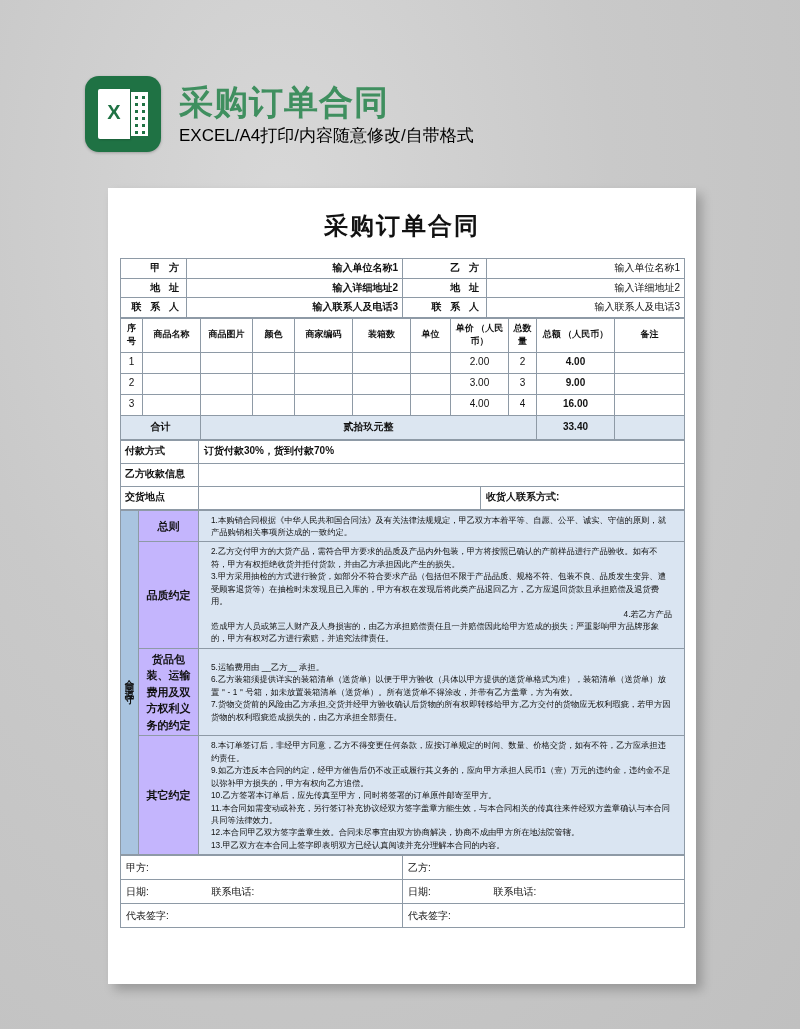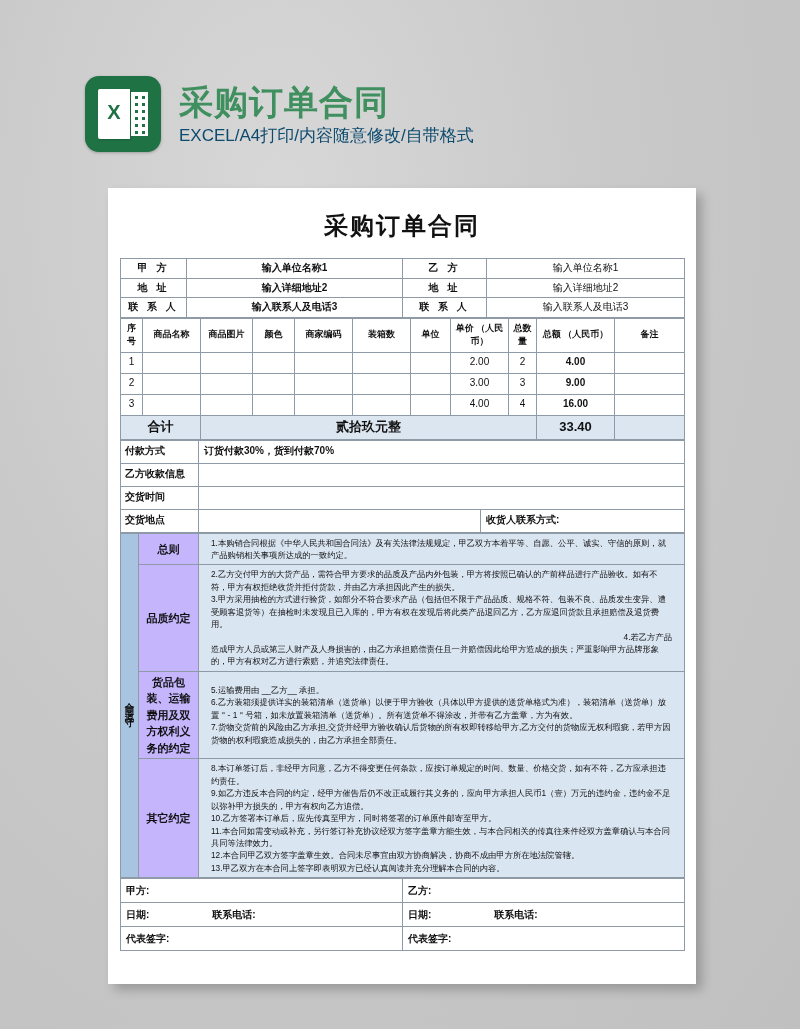--- a/index.html
+++ b/index.html
@@ -40,51 +40,51 @@
     width: 17px; height: 44px;
     background:
       repeating-linear-gradient(to bottom, #ffffff 0 4px, transparent 4px 7px),
       repeating-linear-gradient(to right, #ffffff 0 4px, transparent 4px 7px);
   }
   .promo-text { line-height: 1.15; }
   .promo-title {
     font-size: 34px; font-weight: bold; color: #3f8f5f; letter-spacing: 1px;
     margin: 0 0 4px 0;
   }
-  .promo-sub { font-size: 17px; color: #0c4a6e; margin: 0; }
+  .promo-sub { font-size: 17px; color: #000000; margin: 0; }
 
   
   .sheet {
     position: absolute; left: 108px; top: 188px;
     width: 588px; height: 796px;
     background: #ffffff;
     box-shadow: 6px 6px 10px rgba(0,0,0,.22);
     padding: 0;
   }
   .doc-title {
     text-align: center; font-size: 24px; font-weight: bold; color: #111;
     letter-spacing: 2px; padding: 22px 0 16px 0; margin: 0;
   }
 
   table { border-collapse: collapse; width: 564px; margin: 0 12px; table-layout: fixed; }
   td, th { border: 1px solid #8e9aa6; font-size: 9.5px; color: #111; padding: 2px 4px;
            vertical-align: middle; word-break: break-all; line-height: 1.45; }
 
   
-  .t-parties td { height: 19px; text-align: center; font-weight: bold; font-size: 10px; }
+  .t-parties td { height: 19px; text-align: right; font-weight: bold; font-size: 10px; }
   .t-parties td.lbl { letter-spacing: 3px; }
   .t-parties td.val { font-weight: bold; }
   .t-parties td.val-plain { font-weight: normal; }
 
   
   .t-goods th { height: 34px; text-align: center; font-weight: bold; font-size: 9px; background: #fff; }
   .t-goods td { height: 21px; text-align: center; font-size: 10px; }
   .t-goods td.num { font-weight: normal; }
   .t-goods td.amt { font-weight: bold; }
-  .t-goods tr.total td { background: #dce6f1; height: 24px; font-weight: bold; font-size: 13px; }
+  .t-goods tr.total td { background: #dce6f1; height: 24px; font-weight: bold; font-size: 10px; }
 
   
   .t-info td { height: 23px; font-weight: bold; font-size: 10px; }
   .t-info td.lbl { text-align: left; }
   .t-info td.val { text-align: left; padding-left: 5px; margin-left: 20px; }
 
   
   .t-terms td { vertical-align: middle; }
   .t-terms td.vert {
     width: 18px; background: #a9c4e0; text-align: center; font-weight: bold;
@@ -96,21 +96,21 @@
     font-size: 11px; line-height: 1.5;
   }
   .t-terms td.body {
     background: #dae5f2; text-align: left; font-size: 8.3px; line-height: 1.5;
     padding: 3px 12px; color: #111;
   }
   .t-terms td.body p { margin: 0; }
   .t-terms td.body p.right { text-align: right; }
 
   
-  .t-sign td { height: 24px; font-weight: bold; font-size: 10px; text-align: left; padding-left: 5px; }
+  .t-sign td { height: 24px; font-weight: normal; font-size: 10px; text-align: left; padding-left: 5px; }
   .t-sign td .tel { display: inline-block; margin-left: 60px; }
 </style>
 </head>
 <body>
 
 <div class="promo">
   <div class="xls-logo">
     <div class="doc"></div>
     <div class="grid"></div>
   </div>
@@ -240,24 +240,20 @@
     <tbody>
       <tr>
         <td class="lbl">付款方式</td>
         <td class="val" colspan="2">订货付款30%，货到付款70%</td>
       </tr>
       <tr>
         <td class="lbl">乙方收款信息</td>
         <td class="val" colspan="2"></td>
       </tr>
       <tr>
-        <td class="lbl">交货时间</td>
-        <td class="val" colspan="2"></td>
-      </tr>
-      <tr>
         <td class="lbl">交货地点</td>
         <td class="val"></td>
         <td class="val">收货人联系方式:</td>
       </tr>
     </tbody>
   </table>
 
   <table class="t-terms">
     <colgroup>
         <col style="width:18px">

